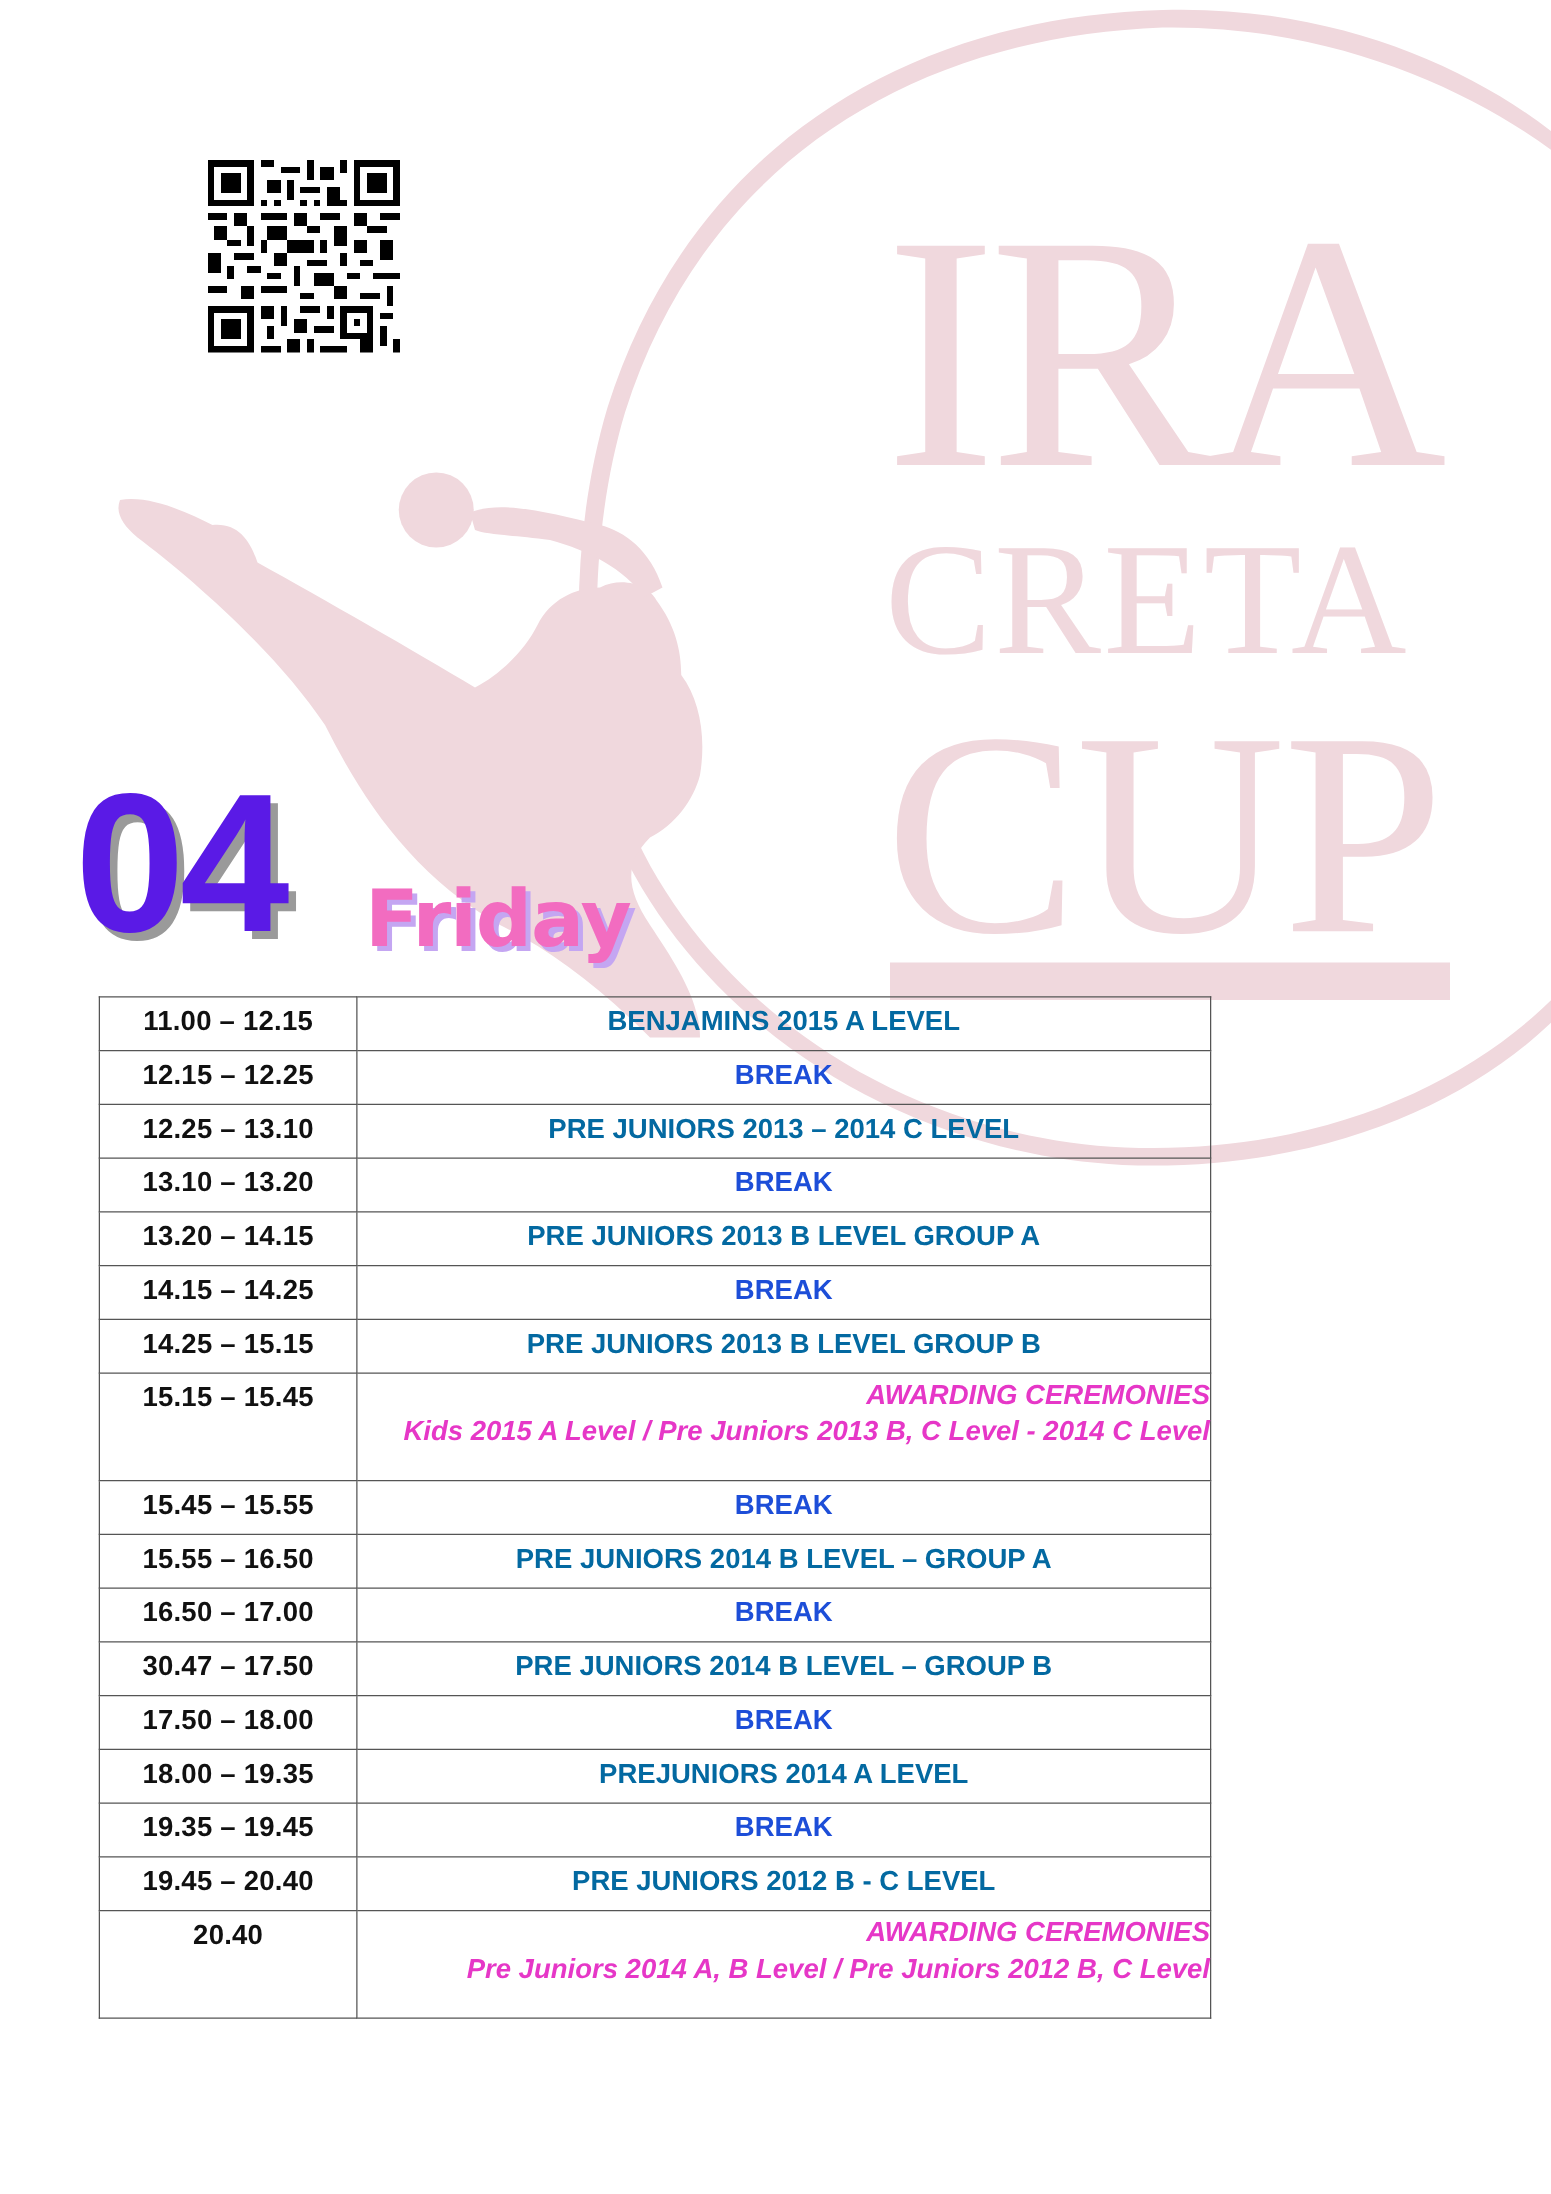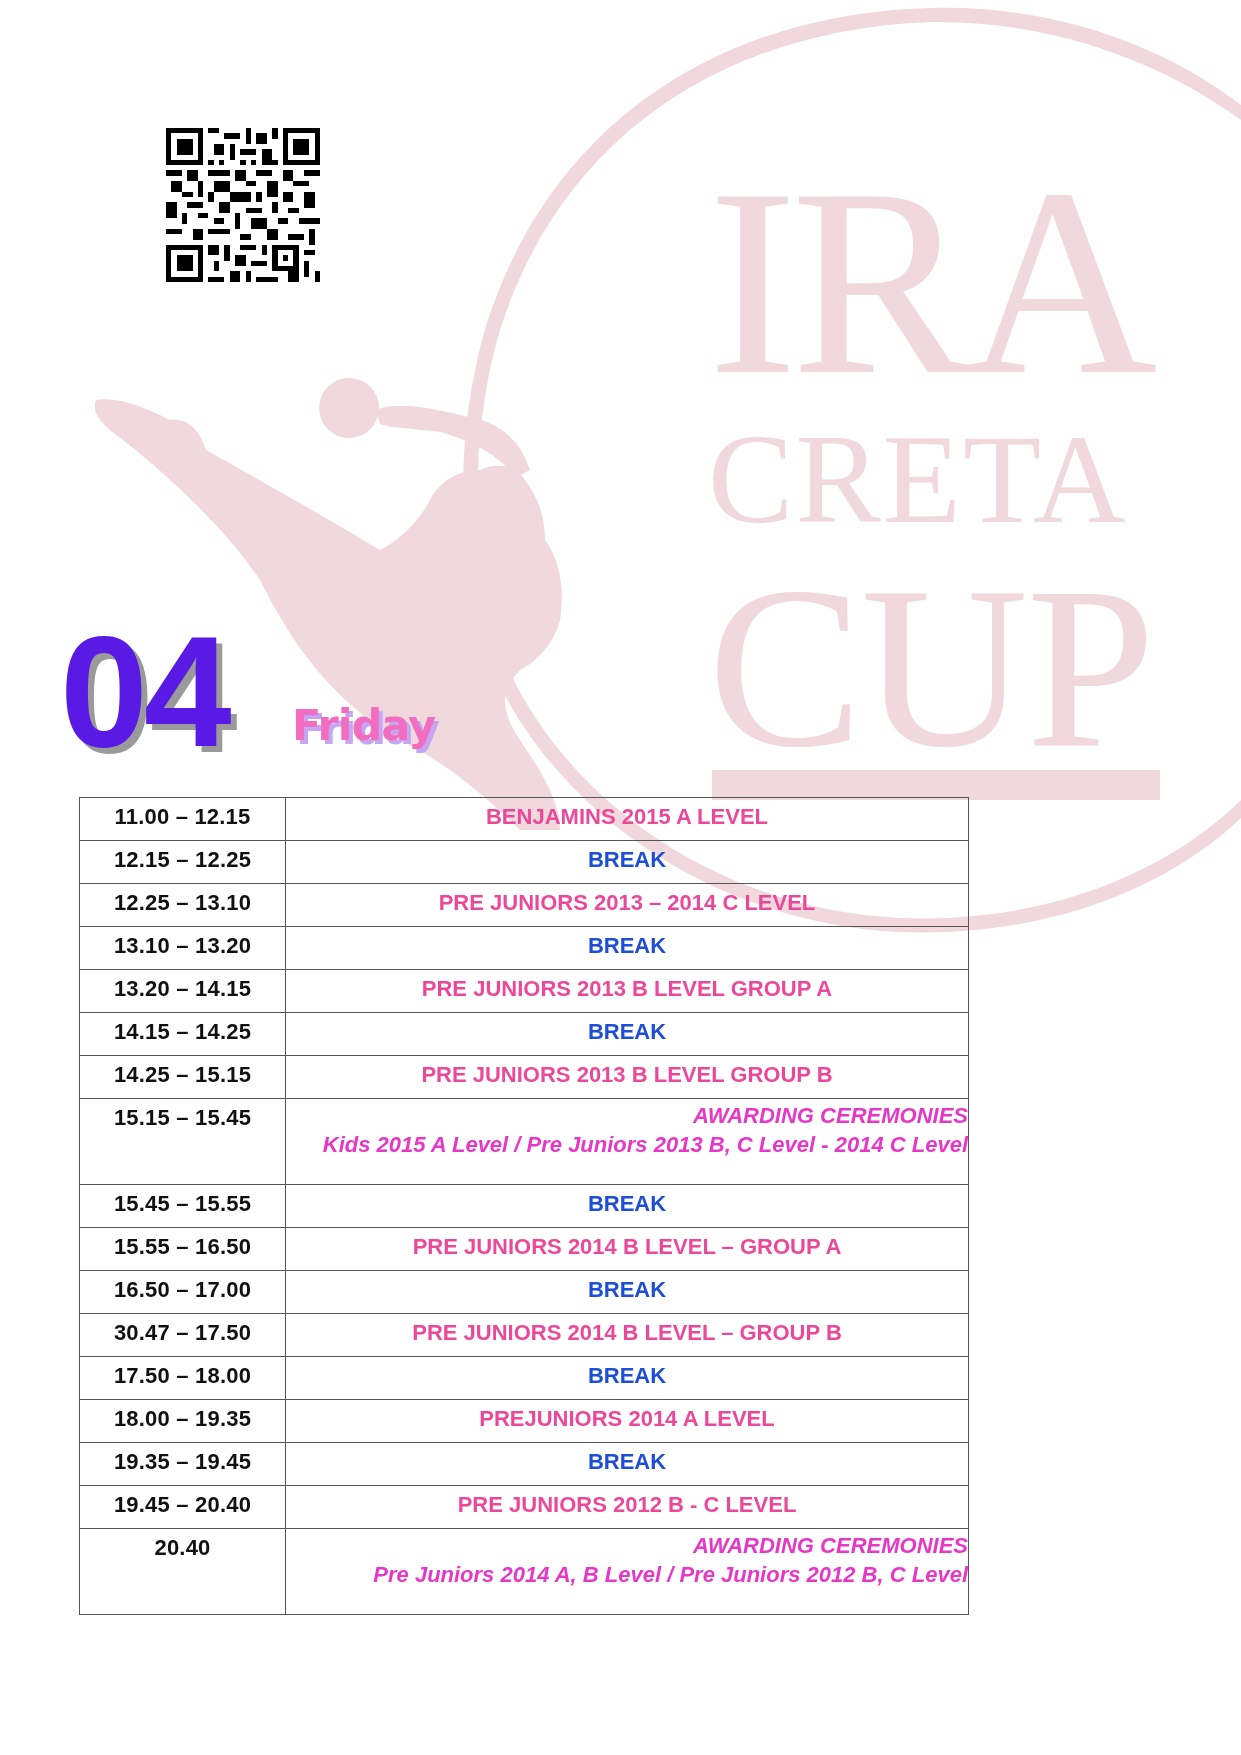--- a/index.html
+++ b/index.html
@@ -14,21 +14,21 @@
   .day-num {
     position: absolute; left: 0; top: 0;
     font-family: "Liberation Sans", sans-serif; font-weight: bold;
     font-size: 158px; line-height: 1; letter-spacing: -4px;
     color: #5a1ae6;
     text-shadow: 6px 6px 0 #9a9a9a;
   }
   .day-name {
     position: absolute; left: 232px; top: 92px;
     font-family: "DejaVu Sans", sans-serif; font-weight: bold;
-    font-size: 43px; line-height: 1; letter-spacing: -1px;
+    font-size: 63px; line-height: 1; letter-spacing: -1px;
     color: #f26cc0;
     text-shadow: 4px 4px 0 #c4a6f2;
     white-space: nowrap;
   }
   table.schedule {
     position: absolute; left: 79px; top: 797px; width: 890px;
     border-collapse: collapse; z-index: 2;
     font-family: "Liberation Sans", sans-serif;
   }
   table.schedule td {
@@ -37,21 +37,21 @@
     padding: 0;
     background: transparent;
     height: 43px;
     box-sizing: border-box;
   }
   table.schedule td.time {
     width: 206px; text-align: center; font-weight: bold; font-size: 22px; color: #111;
     padding-top: 6px; letter-spacing: 0.2px;
   }
   table.schedule td.event {
-    text-align: center; font-weight: bold; font-size: 22px; padding-top: 6px; color: #ec4899;
+    text-align: center; font-weight: bold; font-size: 22px; padding-top: 6px; color: #0369a1;
   }
   table.schedule td.event.break { color: #1d4ed8; }
   table.schedule td.event.award { color: #e637c7; font-style: italic; line-height: 29px; padding-top: 2px; text-align: right; }
   table.schedule tr.tall td { height: 86px; }
   .award-sub { display: block; }
 </style>
 </head>
 <body>
 
 <svg class="watermark" viewBox="0 0 1241 1755" xmlns="http://www.w3.org/2000/svg">

